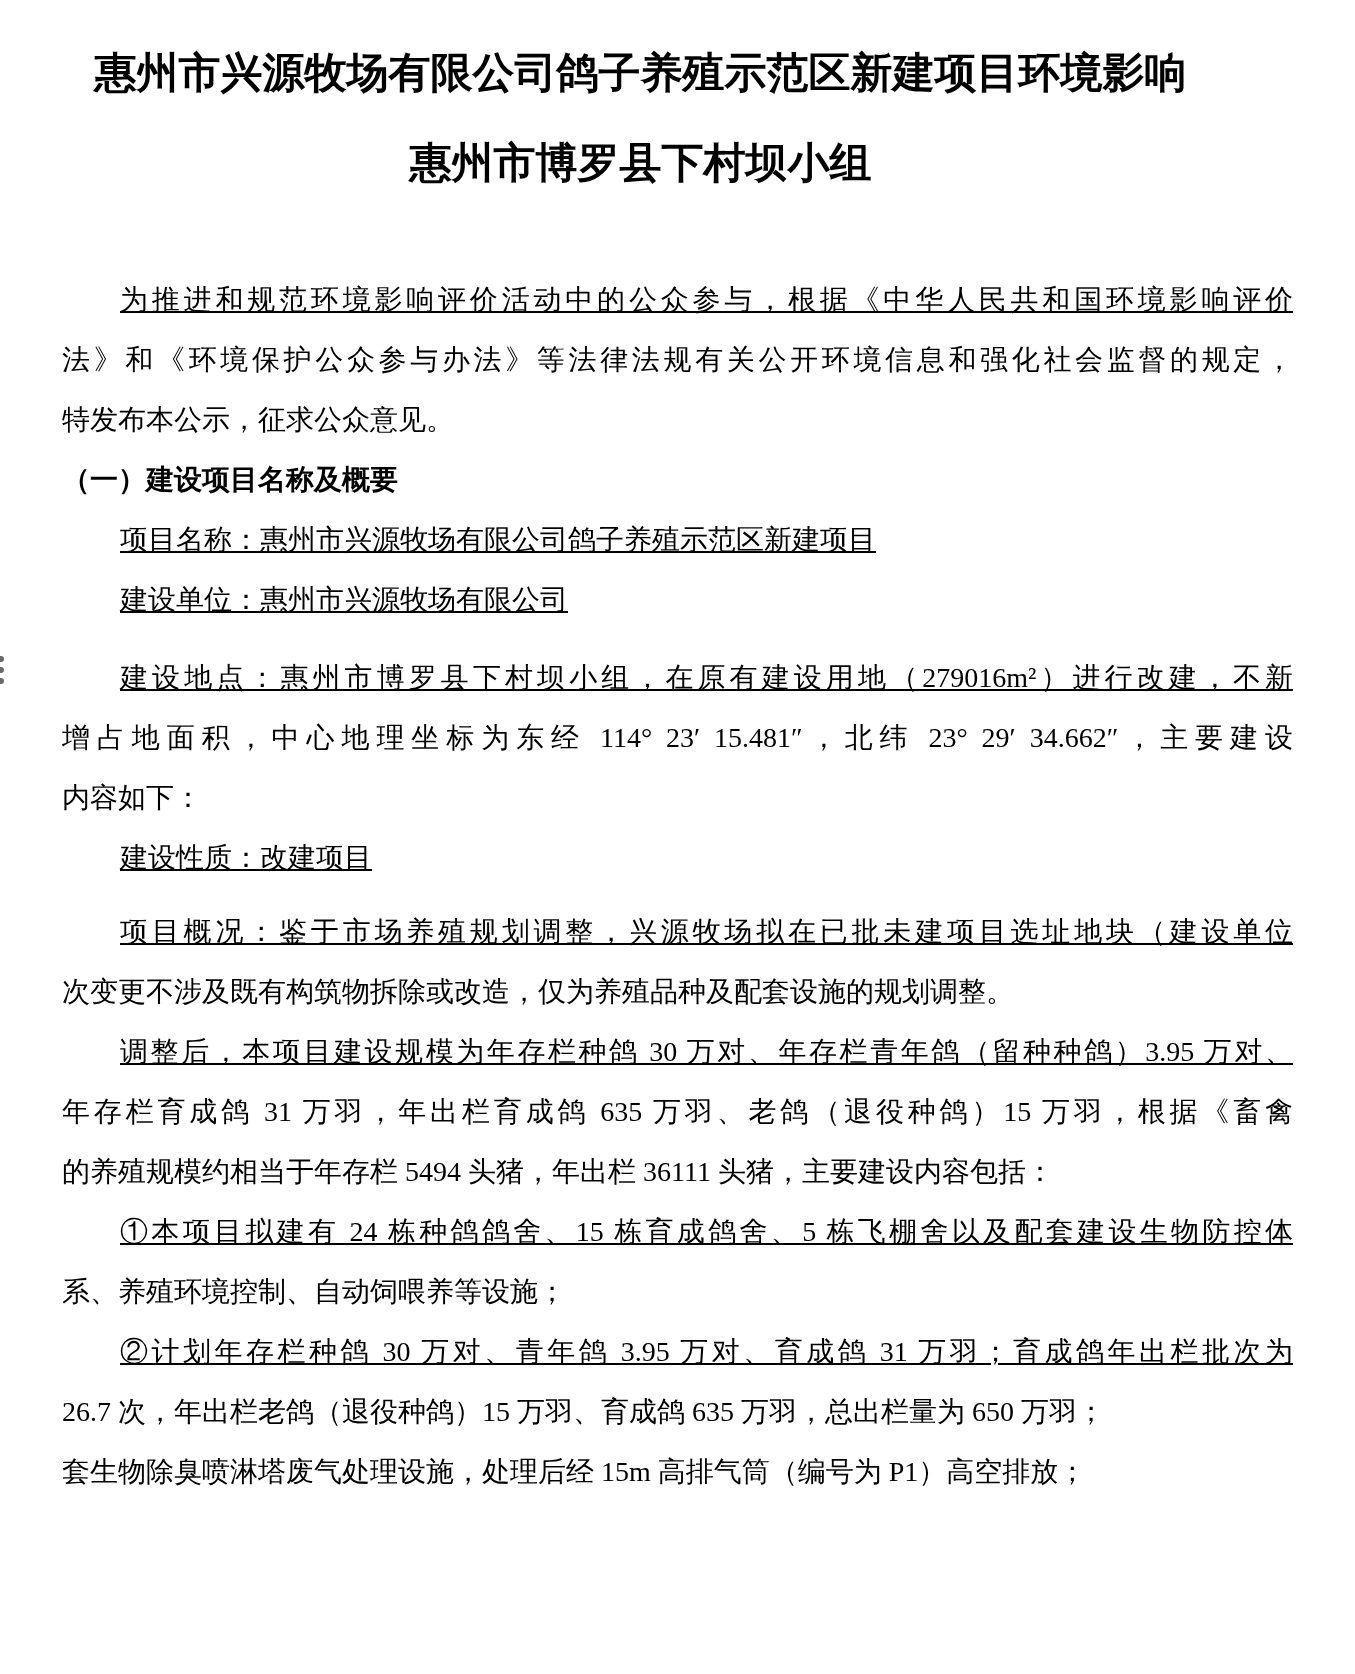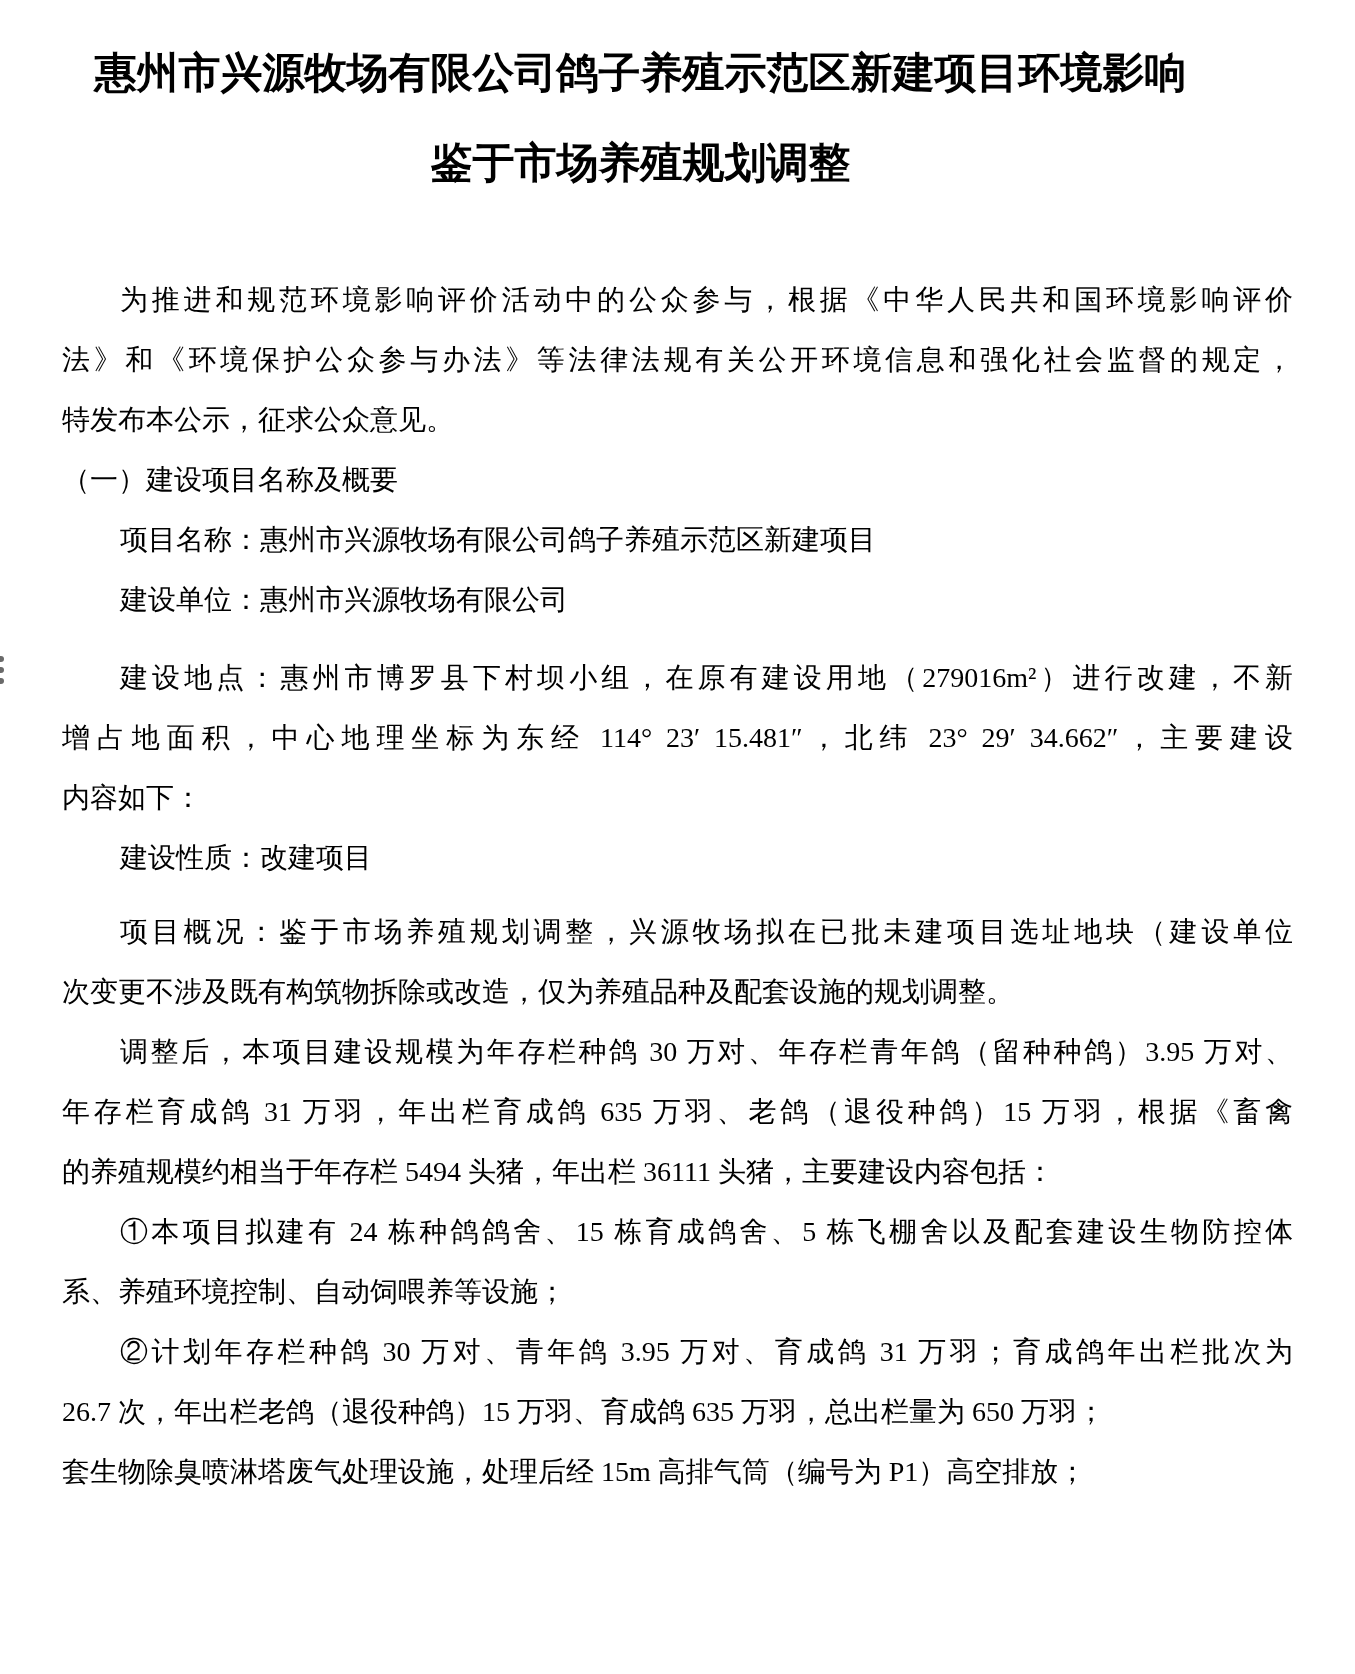--- a/index.html
+++ b/index.html
@@ -31,22 +31,22 @@
   .ln {
     font-size: 28px;
     line-height: 60px;
     height: 60px;
     white-space: nowrap;
     overflow: hidden;
     text-align: justify;
     text-align-last: justify;
   }
   .fin { text-align-last: left; }   
-  .ind { padding-left: 58px; }      
-  .hd  { font-weight: normal; }       
+  .ind { padding-left: 58px; text-decoration: underline; }      
+  .hd  { font-weight: bold; }       
   .gap18 { margin-top: 18px; }
   .gap14 { margin-top: 14px; }
 
   
   .handle {
     position: absolute;
     left: -2px;
     top: 656px;
     display: flex;
     flex-direction: column;
@@ -62,21 +62,21 @@
   <span class="handle">
     <span class="dot"></span>
     <span class="dot"></span>
     <span class="dot"></span>
   </span>
 
   <div class="content">
 
     <div class="title-block">
       <div class="t">惠州市兴源牧场有限公司鸽子养殖示范区新建项目环境影响</div>
-      <div class="t">鉴于市场养殖规划调整</div>
+      <div class="t">惠州市博罗县下村坝小组</div>
     </div>
 
     <div class="body-block">
       <div class="ln ind">为推进和规范环境影响评价活动中的公众参与，根据《中华人民共和国环境影响评价</div>
       <div class="ln">法》和《环境保护公众参与办法》等法律法规有关公开环境信息和强化社会监督的规定，</div>
       <div class="ln fin">特发布本公示，征求公众意见。</div>
       <div class="ln hd fin">（一）建设项目名称及概要</div>
       <div class="ln ind fin">项目名称：惠州市兴源牧场有限公司鸽子养殖示范区新建项目</div>
       <div class="ln ind fin">建设单位：惠州市兴源牧场有限公司</div>
       <div class="ln ind gap18">建设地点：惠州市博罗县下村坝小组，在原有建设用地（279016m²）进行改建，不新</div>

